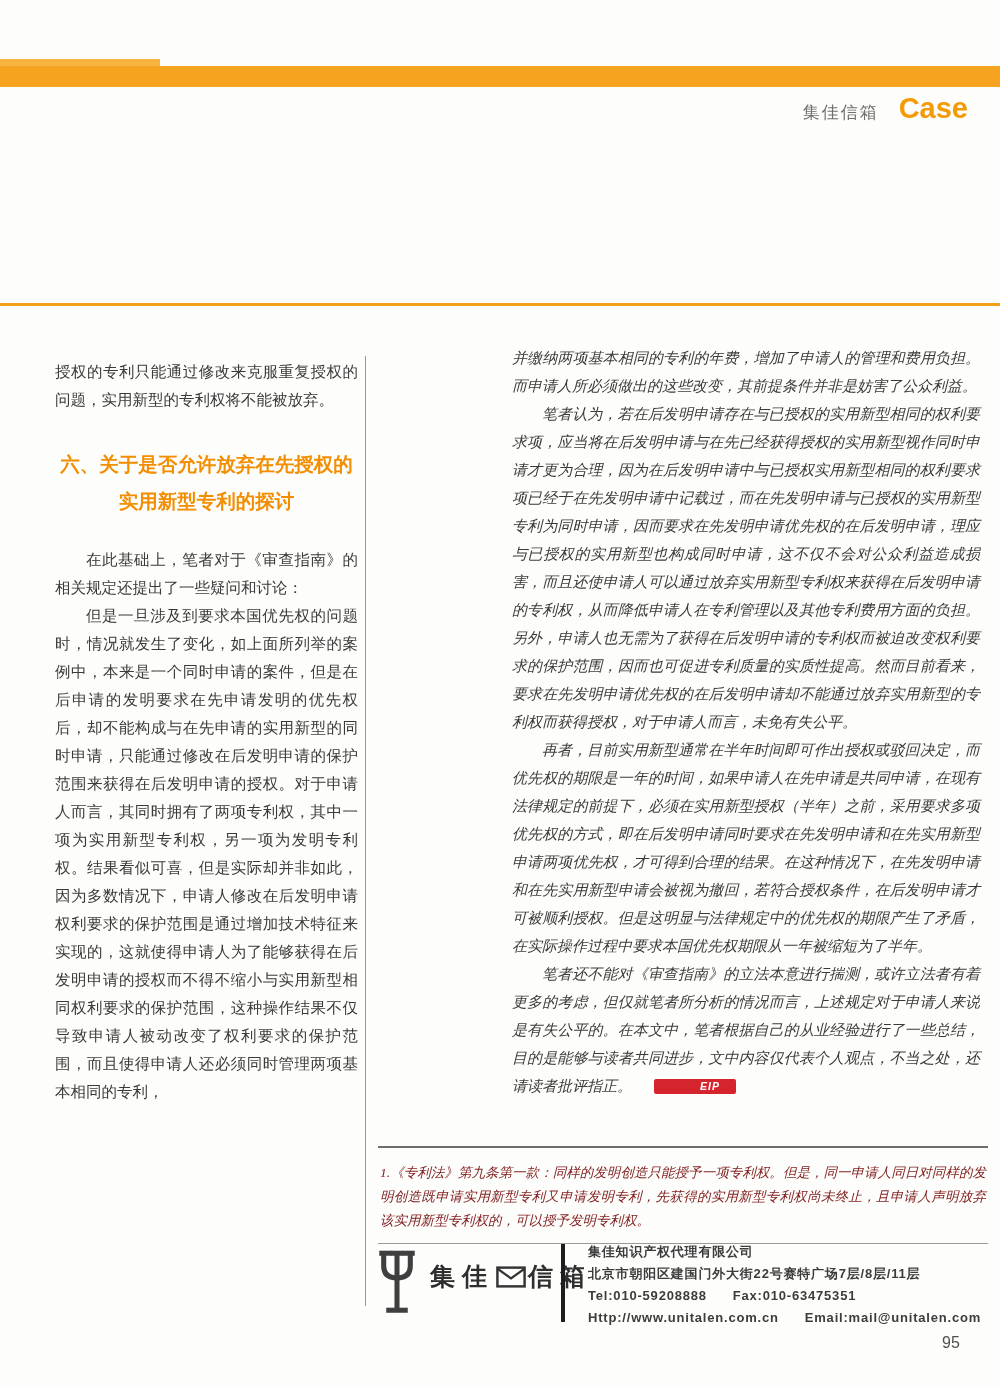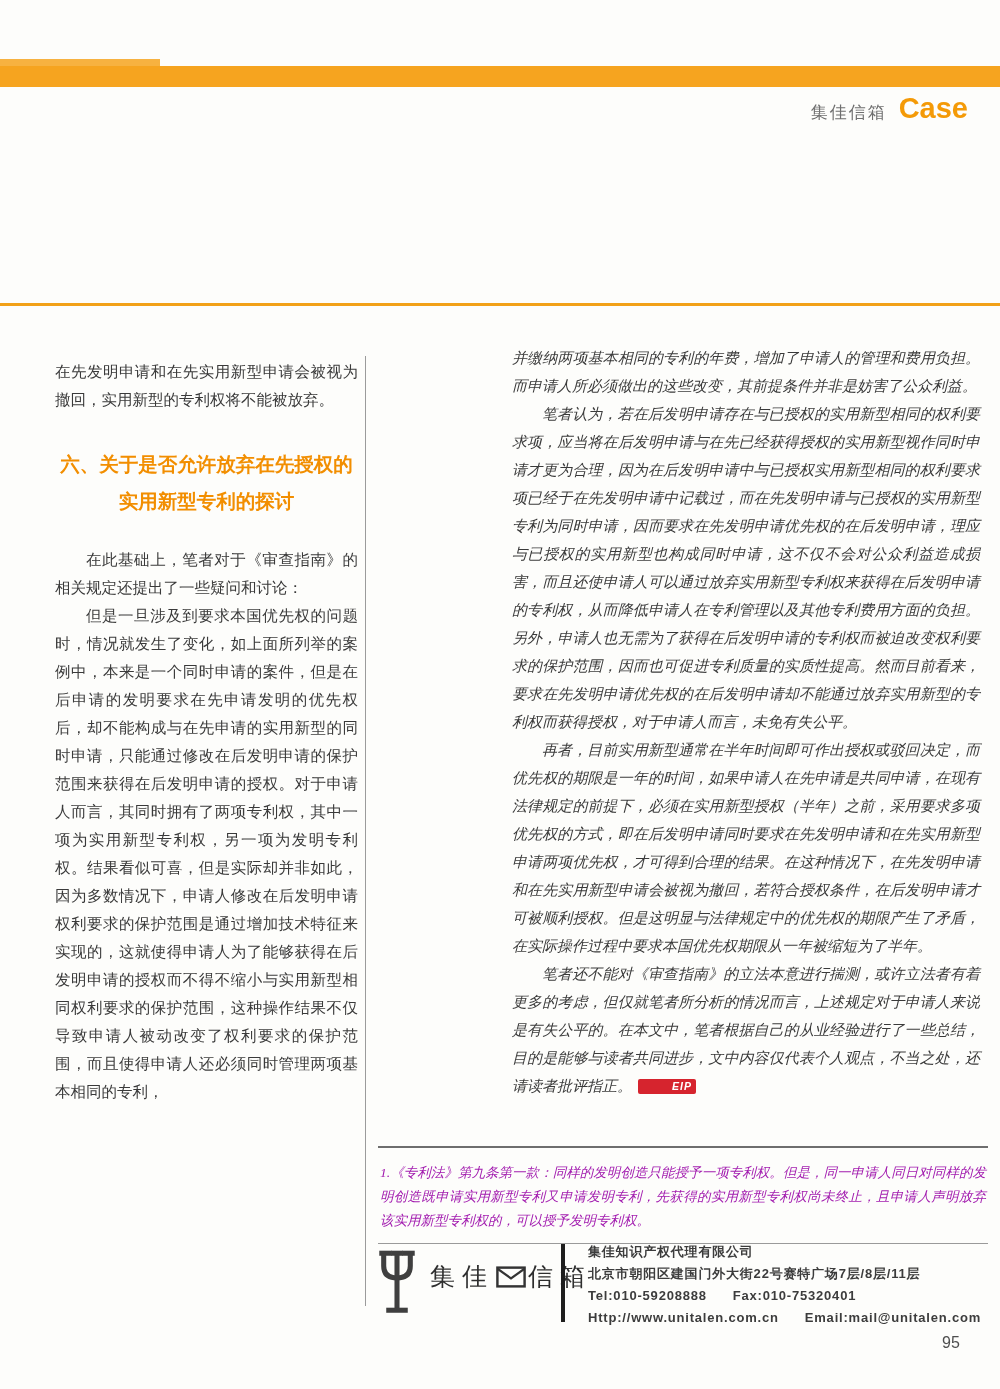--- a/index.html
+++ b/index.html
@@ -6,57 +6,57 @@
   html,body { background:#e8e8e8; }
   .page {
     position:relative; width:1000px; height:1389px; margin:0 auto;
     background:#fdfdfb; overflow:hidden;
     font-family:"Liberation Serif","DejaVu Serif",serif;
     color:#3a3a3a;
   }
   
   .top-bar { position:absolute; left:0; top:66px; width:1000px; height:21px; background:#F6A41F; }
   .top-bar-sliver { position:absolute; left:0; top:59px; width:160px; height:9px; background:#F6A41F; opacity:.85; }
-  .header-row { position:absolute; right:32px; top:92px; display:flex; align-items:baseline; gap:12px; }
+  .header-row { position:absolute; right:32px; top:92px; display:flex; align-items:baseline; gap:20px; }
   .header-brand { font-family:"Liberation Sans","DejaVu Sans",sans-serif; font-size:17px; color:#6f6f6f; letter-spacing:2px; }
   .header-section { font-family:"Liberation Sans","DejaVu Sans",sans-serif; font-size:29px; font-weight:bold; color:#F49A07; }
   .thin-rule { position:absolute; left:0; top:303px; width:1000px; height:3px; background:#F2A117; }
   
   .col-left  { position:absolute; left:55px;  top:358px; width:303px; font-size:15.5px; line-height:28px; text-align:justify; }
   .col-right { position:absolute; left:512px; top:344px; width:468px; font-size:15px;   line-height:28px; text-align:justify;font-style:italic; }
   .col-divider { position:absolute; left:365px; top:356px; height:950px; width:0; border-left:1px solid #9b9b9b; }
   p { margin:0; }
   .indent { text-indent:2em; }
   .section-heading {
     font-family:"Liberation Sans","DejaVu Sans",sans-serif;
     color:#F28E00; font-size:19.5px; font-weight:bold; line-height:37px;
     margin:32px 0 26px 0; text-align:center;
   }
   .badge {
     display:inline-block; background:#D6242E; color:#fff;
     font-family:"Liberation Sans","DejaVu Sans",sans-serif;
     font-size:10.5px; font-weight:bold; line-height:13px;
-    padding:1px 4px; border-radius:2px; margin-left:6px; vertical-align:1px;
+    padding:1px 16px; border-radius:2px; margin-left:22px; vertical-align:1px;
     letter-spacing:1px;
   }
   
   .footnote {
     position:absolute; left:378px; top:1146px; width:610px;
     border-top:2px solid #6e6e6e; border-bottom:1px solid #9a9a9a;
     padding:13px 2px 10px 2px;
-    font-style:italic; font-size:13.5px; line-height:24px; color:#a21caf;
+    font-style:italic; font-size:13.5px; line-height:24px; color:#7f1d1d;
     text-align:justify;
   }
   
   .footer { position:absolute; left:378px; top:1244px; width:612px; height:80px; }
   .logo-svg { position:absolute; left:0; top:2px; }
   .footer-brand {
     position:absolute; left:52px; top:16px;
     font-family:"Liberation Sans","DejaVu Sans",sans-serif;
-    font-size:25px; font-weight:400; color:#2e2e2e; letter-spacing:7px;
+    font-size:25px; font-weight:700; color:#2e2e2e; letter-spacing:7px;
     display:flex; align-items:center; white-space:nowrap;
   }
   .envelope-svg { margin:0 2px; }
   .footer-bar { position:absolute; left:183px; top:0; width:4px; height:78px; background:#1e1e1e; }
   .footer-info {
     position:absolute; left:210px; top:-3px;
     font-family:"Liberation Sans","DejaVu Sans",sans-serif;
     font-size:13px; font-weight:600; line-height:22px; color:#3c3c3c; letter-spacing:0.8px;
     white-space:nowrap;
   }
@@ -74,21 +74,21 @@
 
   <div class="top-bar-sliver"></div>
   <div class="top-bar"></div>
   <div class="header-row">
     <span class="header-brand">集佳信箱</span>
     <span class="header-section">Case</span>
   </div>
   <div class="thin-rule"></div>
 
   <div class="col-left">
-    <p>在先发明申请和在先实用新型申请会被视为撤回，实用新型的专利权将不能被放弃。</p>
+    <p>授权的专利只能通过修改来克服重复授权的问题，实用新型的专利权将不能被放弃。</p>
     <h2 class="section-heading">六、关于是否允许放弃在先授权的实用新型专利的探讨</h2>
     <p class="indent">在此基础上，笔者对于《审查指南》的相关规定还提出了一些疑问和讨论：</p>
     <p class="indent">但是一旦涉及到要求本国优先权的问题时，情况就发生了变化，如上面所列举的案例中，本来是一个同时申请的案件，但是在后申请的发明要求在先申请发明的优先权后，却不能构成与在先申请的实用新型的同时申请，只能通过修改在后发明申请的保护范围来获得在后发明申请的授权。对于申请人而言，其同时拥有了两项专利权，其中一项为实用新型专利权，另一项为发明专利权。结果看似可喜，但是实际却并非如此，因为多数情况下，申请人修改在后发明申请权利要求的保护范围是通过增加技术特征来实现的，这就使得申请人为了能够获得在后发明申请的授权而不得不缩小与实用新型相同权利要求的保护范围，这种操作结果不仅导致申请人被动改变了权利要求的保护范围，而且使得申请人还必须同时管理两项基本相同的专利，</p>
   </div>
 
   <div class="col-divider"></div>
 
   <div class="col-right">
     <p>并缴纳两项基本相同的专利的年费，增加了申请人的管理和费用负担。而申请人所必须做出的这些改变，其前提条件并非是妨害了公众利益。</p>
     <p class="indent">笔者认为，若在后发明申请存在与已授权的实用新型相同的权利要求项，应当将在后发明申请与在先已经获得授权的实用新型视作同时申请才更为合理，因为在后发明申请中与已授权实用新型相同的权利要求项已经于在先发明申请中记载过，而在先发明申请与已授权的实用新型专利为同时申请，因而要求在先发明申请优先权的在后发明申请，理应与已授权的实用新型也构成同时申请，这不仅不会对公众利益造成损害，而且还使申请人可以通过放弃实用新型专利权来获得在后发明申请的专利权，从而降低申请人在专利管理以及其他专利费用方面的负担。另外，申请人也无需为了获得在后发明申请的专利权而被迫改变权利要求的保护范围，因而也可促进专利质量的实质性提高。然而目前看来，要求在先发明申请优先权的在后发明申请却不能通过放弃实用新型的专利权而获得授权，对于申请人而言，未免有失公平。</p>
@@ -117,21 +117,21 @@
         <rect x="1.5" y="1.5" width="29" height="20" fill="none" stroke="#333" stroke-width="2.6"></rect>
         <path d="M2 3 L16 13 L30 3" fill="none" stroke="#333" stroke-width="2.4"></path>
       </svg>
       <span>信箱</span>
     </div>
     <div class="footer-bar"></div>
     <div class="footer-info">
       <div>集佳知识产权代理有限公司</div>
       <div>北京市朝阳区建国门外大街22号赛特广场7层/8层/11层</div>
       <div class="pair">
-        <span>Tel:010-59208888</span><span>Fax:010-75320401</span>
+        <span>Tel:010-59208888</span><span>Fax:010-63475351</span>
       </div>
       <div class="pair">
         <span>Http://www.unitalen.com.cn</span><span>Email:mail@unitalen.com</span>
       </div>
     </div>
   </div>
 
   <div class="page-number">95</div>
 
 </div>

